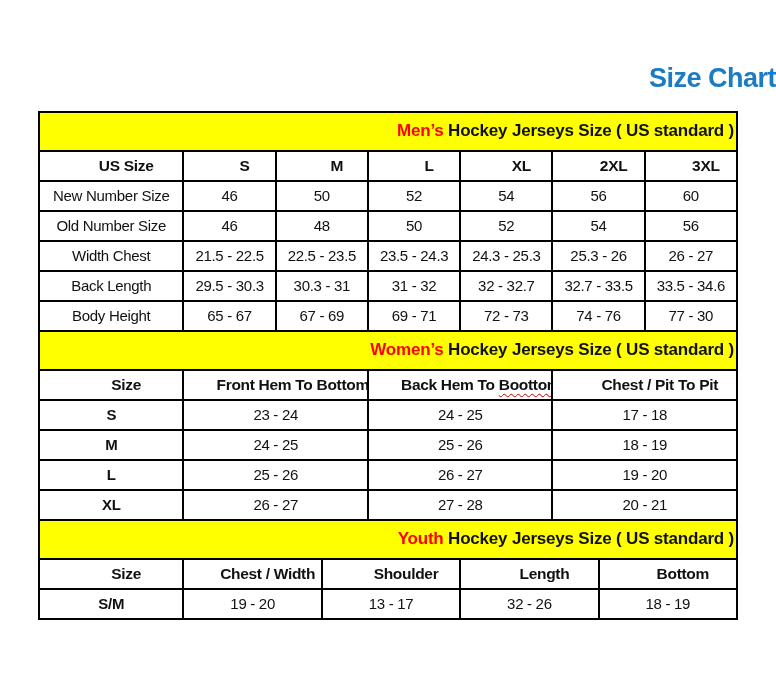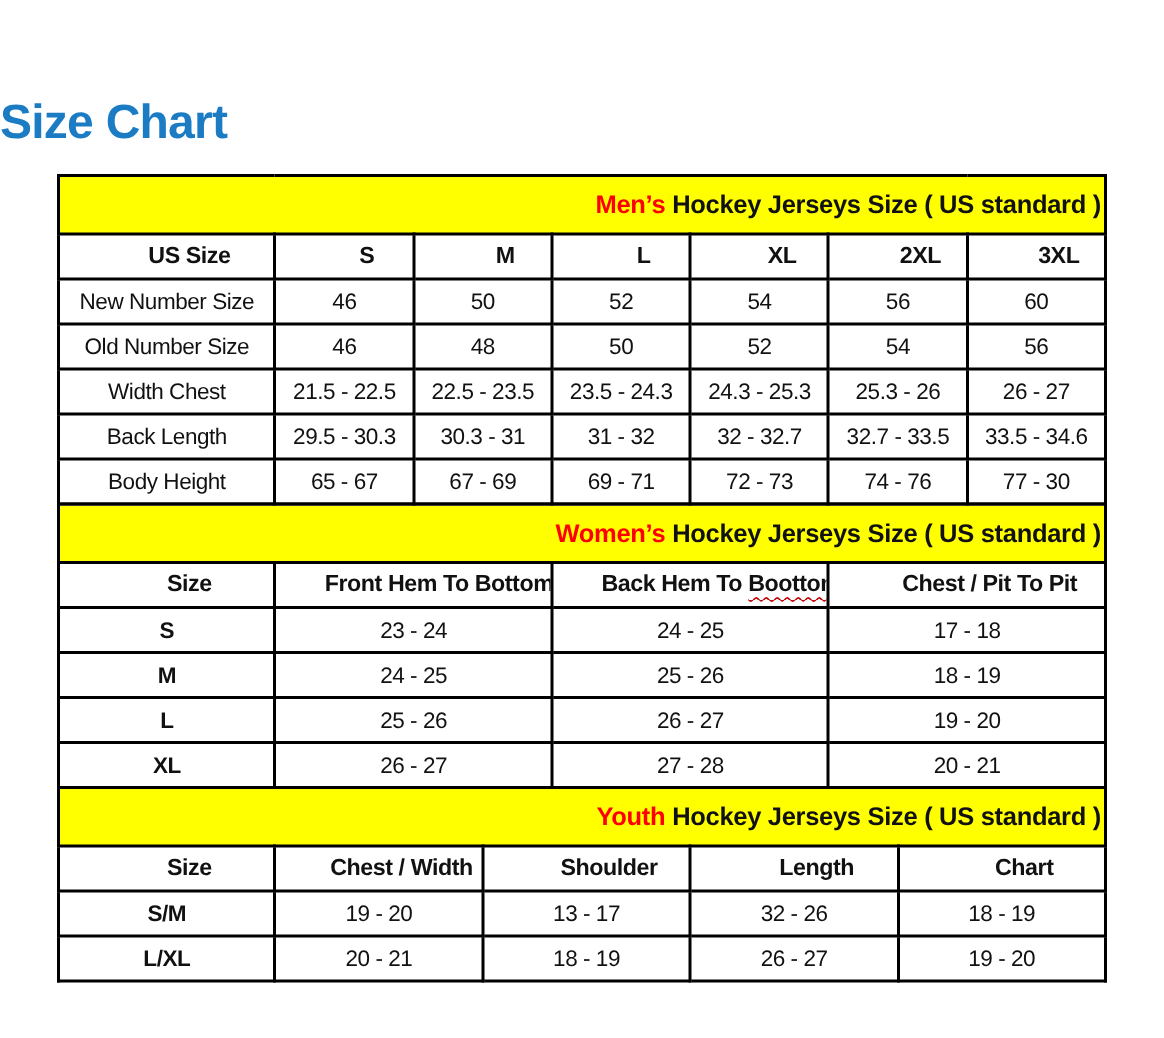--- a/index.html
+++ b/index.html
@@ -10,23 +10,23 @@
   }
   .page {
     width: 776px;
     height: 692px;
     background: #ffffff;
     overflow: hidden;
     box-sizing: border-box;
   }
   .title {
     margin: 64px 0 0 0;
-    text-align: left;
+    text-align: right;
     color: #1b7cc4;
-    font-size: 32px;
+    font-size: 27px;
     font-weight: bold;
     letter-spacing: -0.5px;
     line-height: 1.1;
   }
   .chart-wrap {
     width: 700px;
     margin: 17px auto 0 auto;
   }
   table.size-table {
     width: 100%;
@@ -207,33 +207,26 @@
       </colgroup>
       <tbody>
         <tr class="section-heading-row">
           <td colspan="5"><span class="red-word">Youth</span><span> Hockey Jerseys Size ( US standard )</span></td>
         </tr>
         <tr class="col-header-row">
           <th>Size</th>
           <th>Chest / Width</th>
           <th>Shoulder</th>
           <th>Length</th>
-          <th>Chart</th>
+          <th>Bottom</th>
         </tr>
         <tr>
           <td class="row-key">S/M</td>
           <td>19 - 20</td>
           <td>13 - 17</td>
           <td>32 - 26</td>
           <td>18 - 19</td>
         </tr>
-        <tr>
-          <td class="row-key">L/XL</td>
-          <td>20 - 21</td>
-          <td>18 - 19</td>
-          <td>26 - 27</td>
-          <td>19 - 20</td>
-        </tr>
       </tbody>
     </table>
 
   </div>
 </div>
 
 </body></html>

